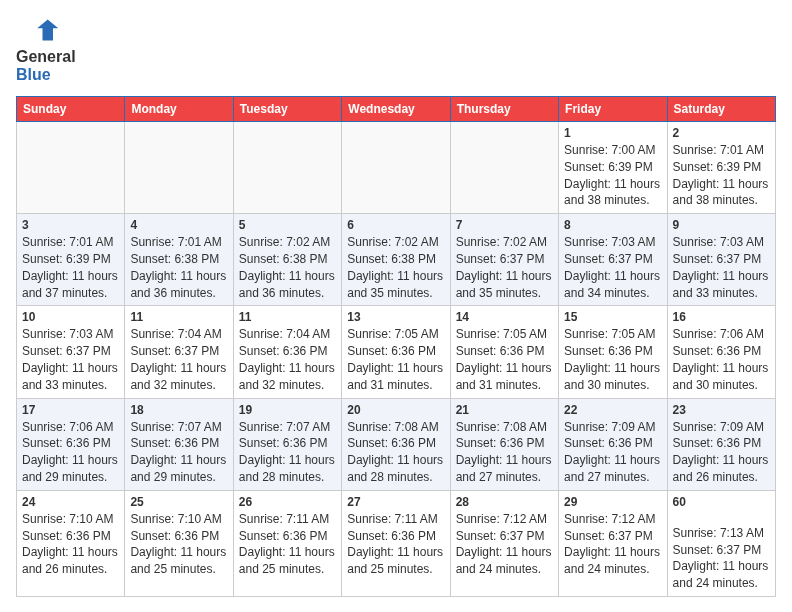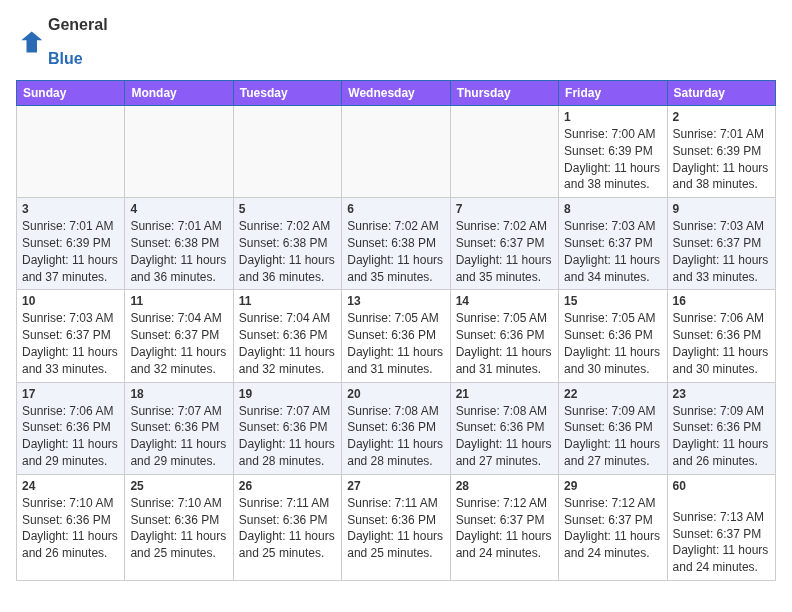--- a/index.html
+++ b/index.html
@@ -13,20 +13,21 @@
     .header {
       display: flex;
       justify-content: space-between;
       align-items: flex-start;
       margin-bottom: 12px;
     }
     .logo {
       display: flex;
       align-items: center;
       gap: 4px;
+      flex-direction: column;
     }
     .logo-icon {
       width: 28px;
       height: 28px;
     }
     .title-block {
       text-align: right;
     }
     .month-title {
       font-size: 32px;
@@ -36,21 +37,21 @@
     .location {
       font-size: 14px;
       color: #555;
     }
     .calendar {
       width: 100%;
       border-collapse: collapse;
       font-size: 10.5px;
     }
     .calendar th {
-      background: #8b5cf6;
+      background: #ef4444;
       color: #fff;
       text-align: left;
       padding: 5px 6px;
       font-size: 12px;
       font-weight: bold;
       border: 1px solid #2a6bb5;
     }
     .calendar td {
       border: 1px solid #ccc;
       vertical-align: top;
@@ -84,21 +85,21 @@
 <body>
 
 <div class="header">
   <div class="logo">
     <svg class="logo-icon" viewBox="0 0 32 32">
       <rect x="0" y="0" width="32" height="32" fill="none"></rect>
       <polygon points="18,4 30,14 24,14 24,28 12,28 12,14 6,14" fill="#2a6bb5"></polygon>
     </svg>
     <div>
       <div style="font-size:16px;font-weight:bold;color:#333;">General</div>
-      <div style="font-size:16px;font-weight:bold;color:#2a6bb5;margin-top:16px;">Blue</div>
+      <div style="font-size:16px;font-weight:bold;color:#2a6bb5;">Blue</div>
     </div>
   </div>
   <div class="title-block">
     <div class="month-title"></div>
     <div class="location"></div>
   </div>
 </div>
 
 <table class="calendar">
   <thead>

